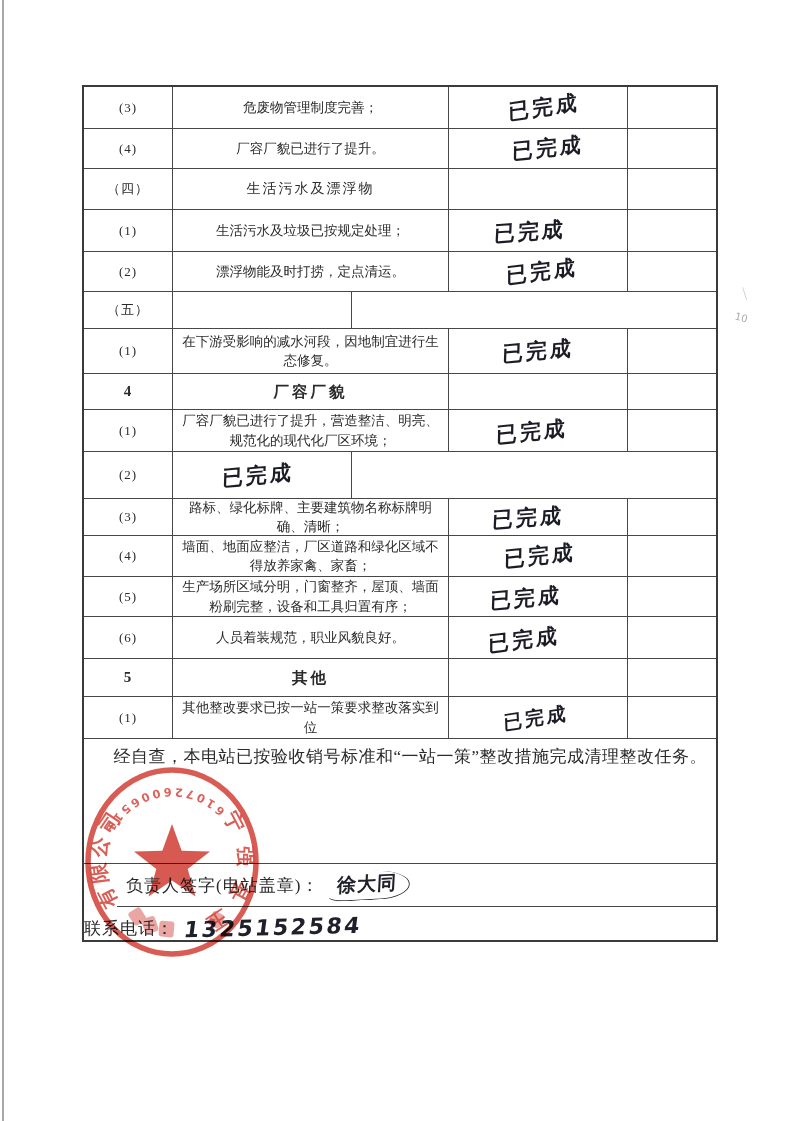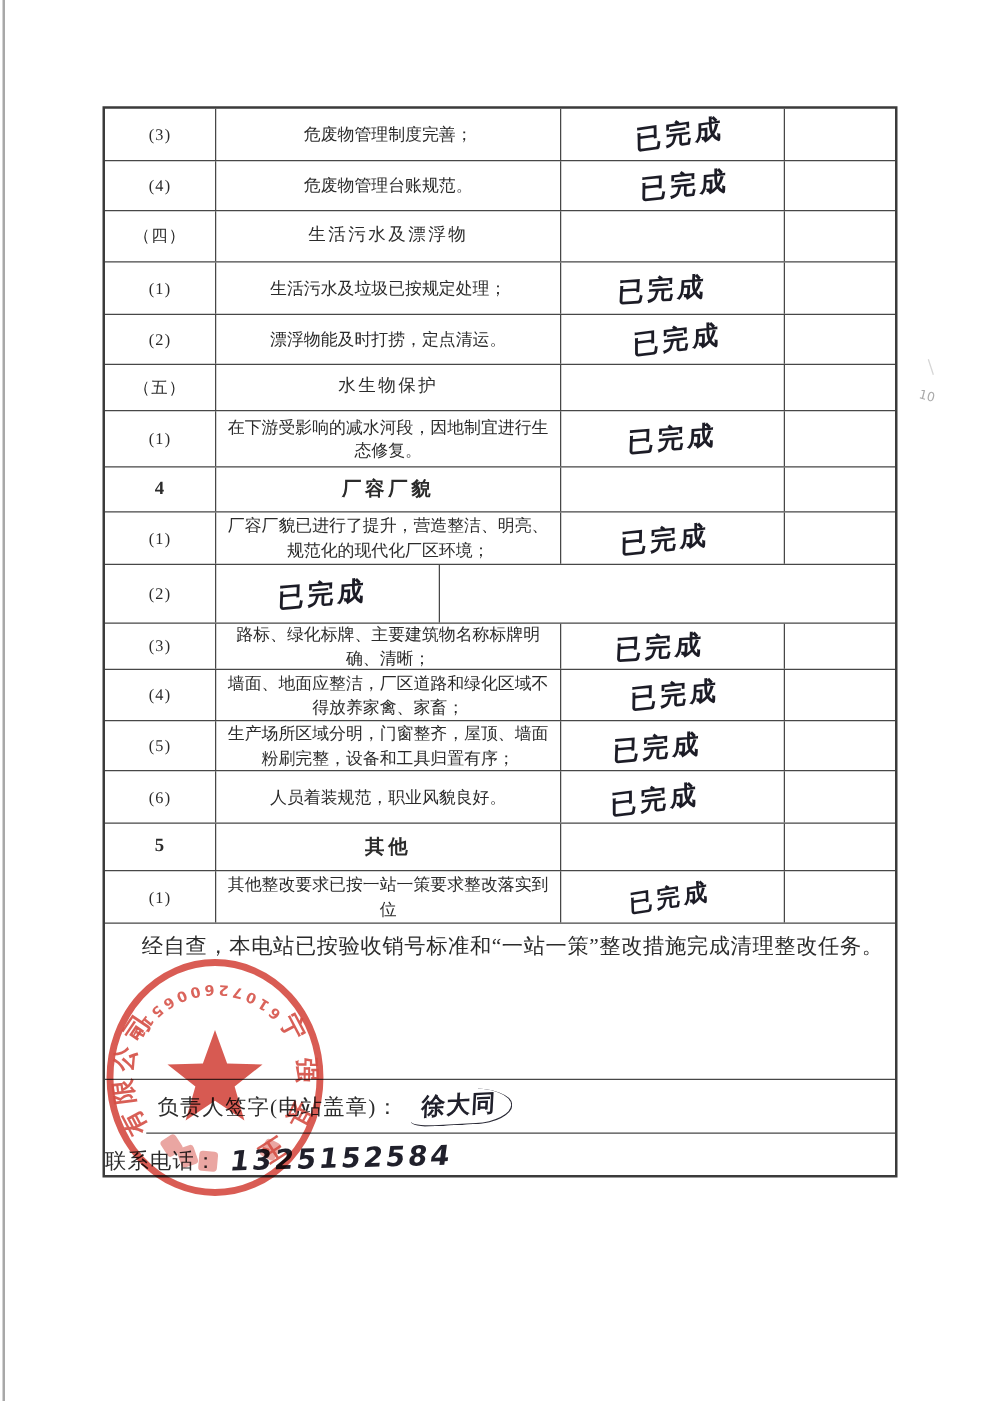--- a/index.html
+++ b/index.html
@@ -77,21 +77,21 @@
       <div class="cell c-num">(3)</div>
       <div class="cell c-desc">危废物管理制度完善；</div>
       <div class="cell c-status">
           <span class="hand" style="--rot:-8deg;--dx:6px">已完成</span>
         </div>
       <div class="cell c-empty"></div>
     </div>
 
     <div class="row" style="height:40px">
       <div class="cell c-num">(4)</div>
-      <div class="cell c-desc">危废物管理台账规范。</div>
+      <div class="cell c-desc">厂容厂貌已进行了提升。</div>
       <div class="cell c-status">
           <span class="hand" style="--rot:-6deg;--dx:10px">已完成</span>
         </div>
       <div class="cell c-empty"></div>
     </div>
 
     <div class="row section" style="height:41px">
       <div class="cell c-num">（四）</div>
       <div class="cell c-desc">生活污水及漂浮物</div>
       <div class="cell c-status"></div>
@@ -111,21 +111,20 @@
       <div class="cell c-num">(2)</div>
       <div class="cell c-desc">漂浮物能及时打捞，定点清运。</div>
       <div class="cell c-status">
           <span class="hand" style="--rot:-7deg;--dx:4px">已完成</span>
         </div>
       <div class="cell c-empty"></div>
     </div>
 
     <div class="row section" style="height:37px">
       <div class="cell c-num">（五）</div>
-      <div class="cell c-desc">水生物保护</div>
       <div class="cell c-status"></div>
       <div class="cell c-empty"></div>
     </div>
 
     <div class="row" style="height:45px">
       <div class="cell c-num">(1)</div>
       <div class="cell c-desc">在下游受影响的减水河段，因地制宜进行生态修复。</div>
       <div class="cell c-status">
           <span class="hand" style="--rot:-5deg">已完成</span>
         </div>

